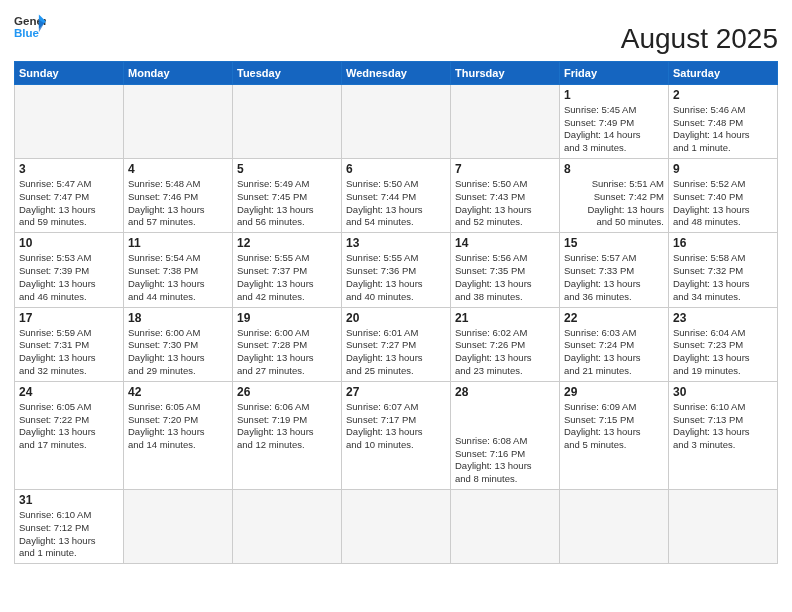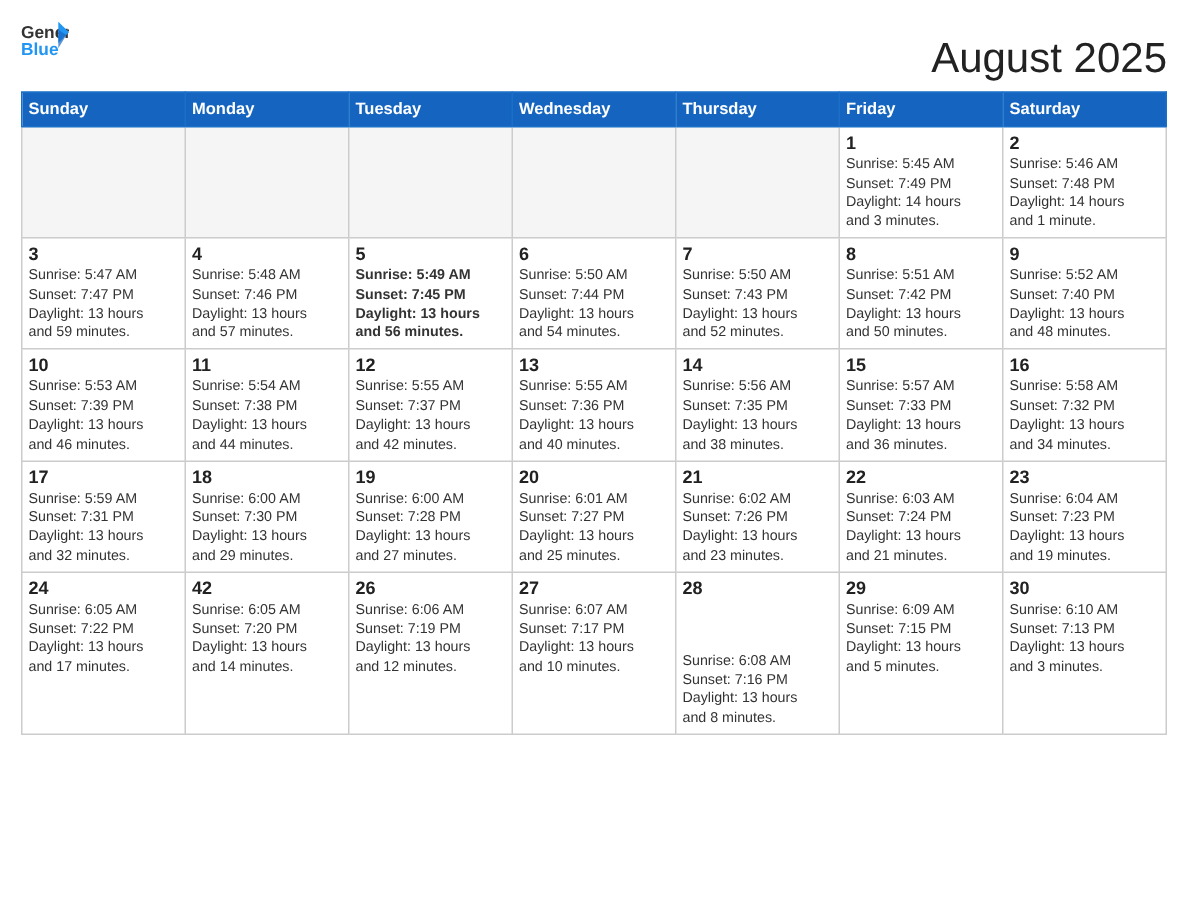--- a/index.html
+++ b/index.html
@@ -148,42 +148,42 @@
           </td>
           <td>
             <span class="day-number">4</span>
             <div class="day-info" style="white-space: pre-line;">Sunrise: 5:48 AM
 Sunset: 7:46 PM
 Daylight: 13 hours
 and 57 minutes.</div>
           </td>
           <td>
             <span class="day-number">5</span>
-            <div class="day-info" style="white-space: pre-line; font-weight: bold;">Sunrise: 5:49 AM
+            <div class="day-info" style="white-space: pre-line;">Sunrise: 5:49 AM
 Sunset: 7:45 PM
 Daylight: 13 hours
 and 56 minutes.</div>
           </td>
           <td>
             <span class="day-number">6</span>
             <div class="day-info" style="white-space: pre-line;">Sunrise: 5:50 AM
 Sunset: 7:44 PM
 Daylight: 13 hours
 and 54 minutes.</div>
           </td>
           <td>
             <span class="day-number">7</span>
             <div class="day-info" style="white-space: pre-line;">Sunrise: 5:50 AM
 Sunset: 7:43 PM
 Daylight: 13 hours
 and 52 minutes.</div>
           </td>
           <td>
             <span class="day-number">8</span>
-            <div class="day-info" style="white-space: pre-line;">Sunrise: 5:51 AM
+            <div class="day-info" style="white-space: pre-line; text-align: right;">Sunrise: 5:51 AM
 Sunset: 7:42 PM
 Daylight: 13 hours
 and 50 minutes.</div>
           </td>
           <td>
             <span class="day-number">9</span>
             <div class="day-info" style="white-space: pre-line;">Sunrise: 5:52 AM
 Sunset: 7:40 PM
 Daylight: 13 hours
 and 48 minutes.</div>
@@ -334,16 +334,31 @@
 Daylight: 13 hours
 and 5 minutes.</div>
           </td>
           <td>
             <span class="day-number">30</span>
             <div class="day-info" style="white-space: pre-line;">Sunrise: 6:10 AM
 Sunset: 7:13 PM
 Daylight: 13 hours
 and 3 minutes.</div>
           </td>
+        </tr>
+        <tr class="last-row">
+          <td>
+            <span class="day-number">31</span>
+            <div class="day-info" style="white-space: pre-line;">Sunrise: 6:10 AM
+Sunset: 7:12 PM
+Daylight: 13 hours
+and 1 minute.</div>
+          </td>
+          <td class="empty"></td>
+          <td class="empty"></td>
+          <td class="empty"></td>
+          <td class="empty"></td>
+          <td class="empty"></td>
+          <td class="empty"></td>
         </tr>
       </tbody>
   </table>
 </div>
 
 </body></html>

